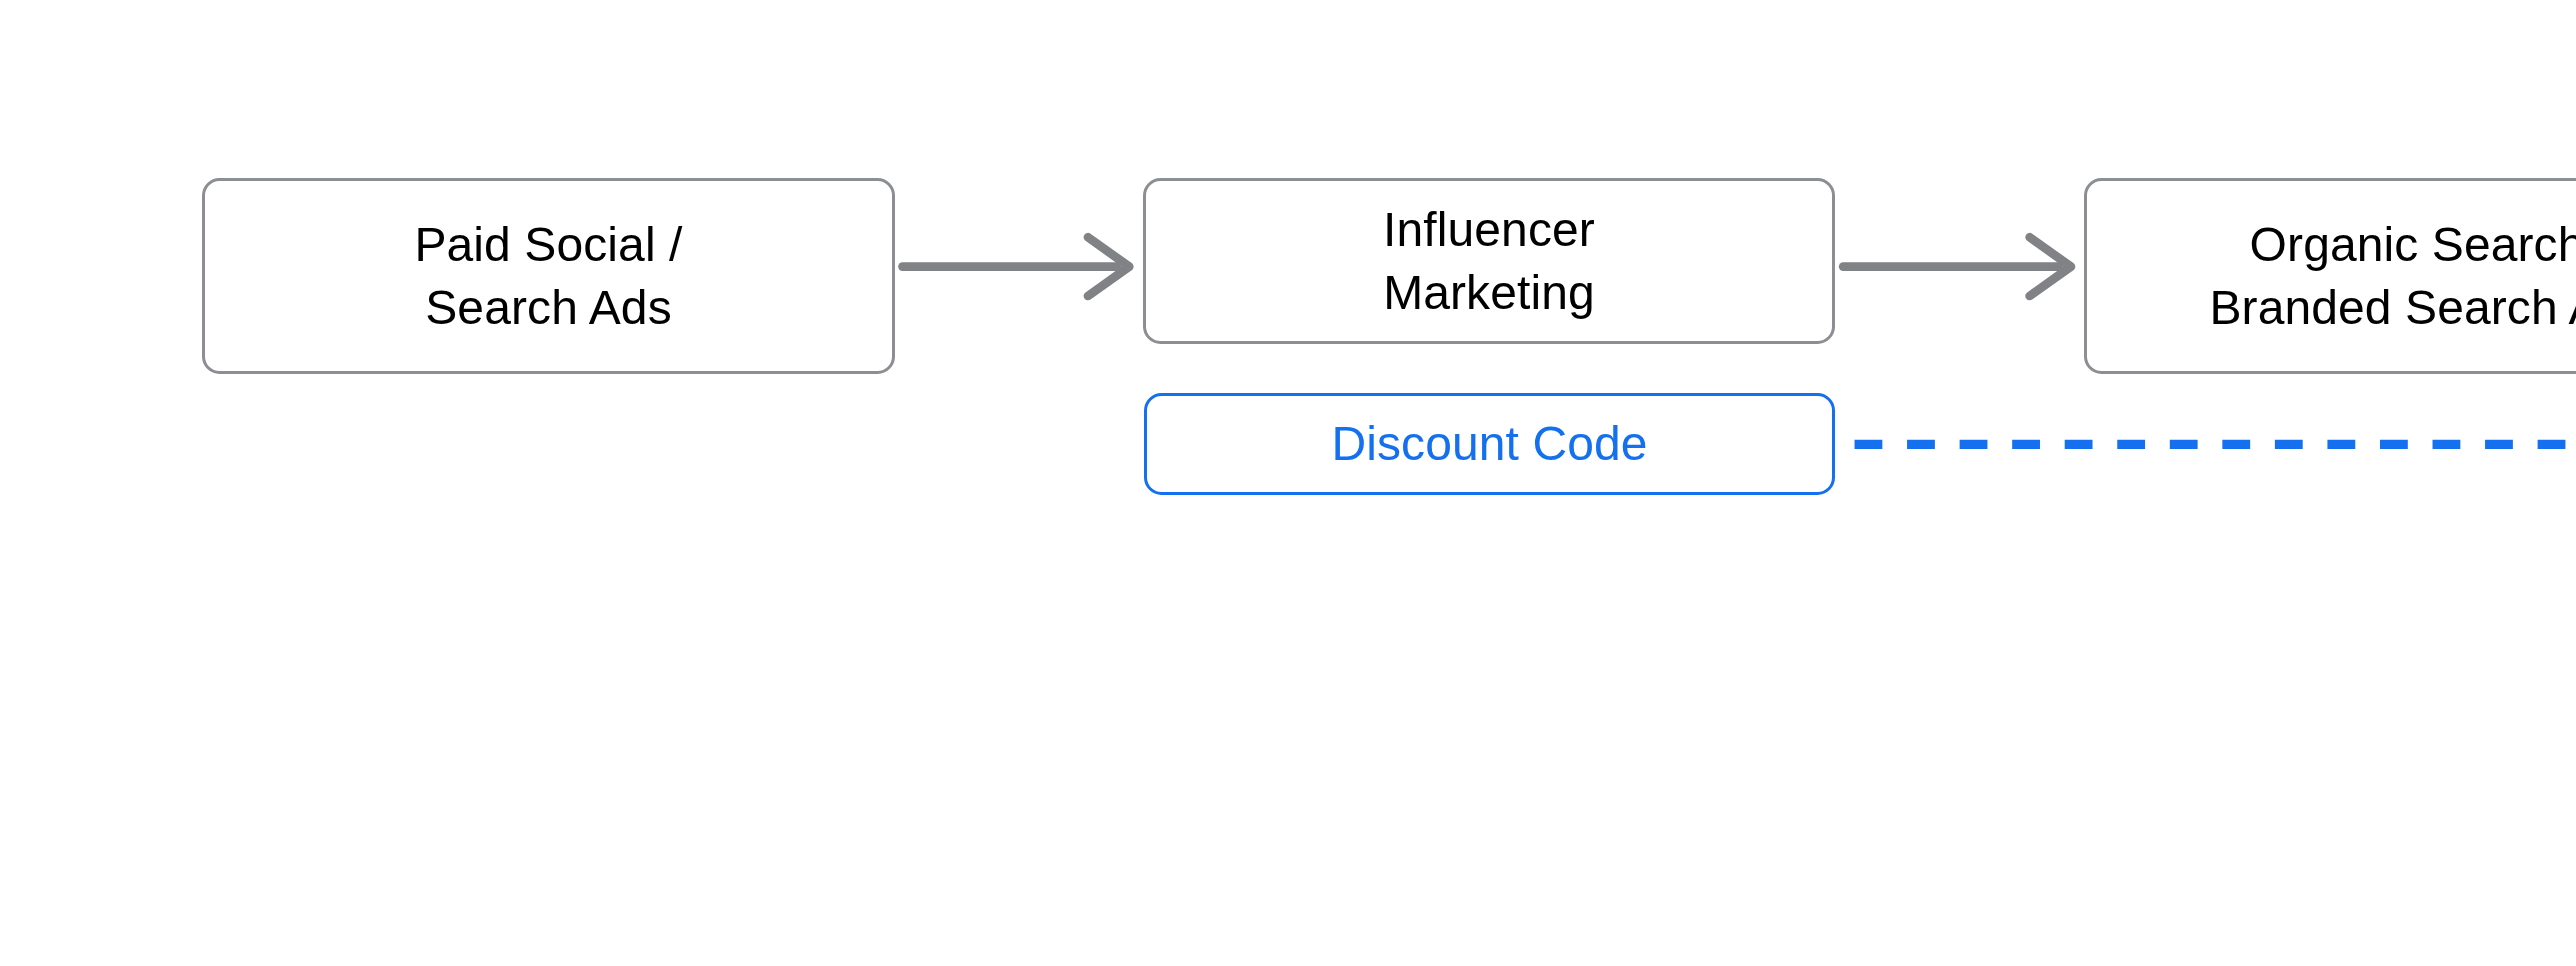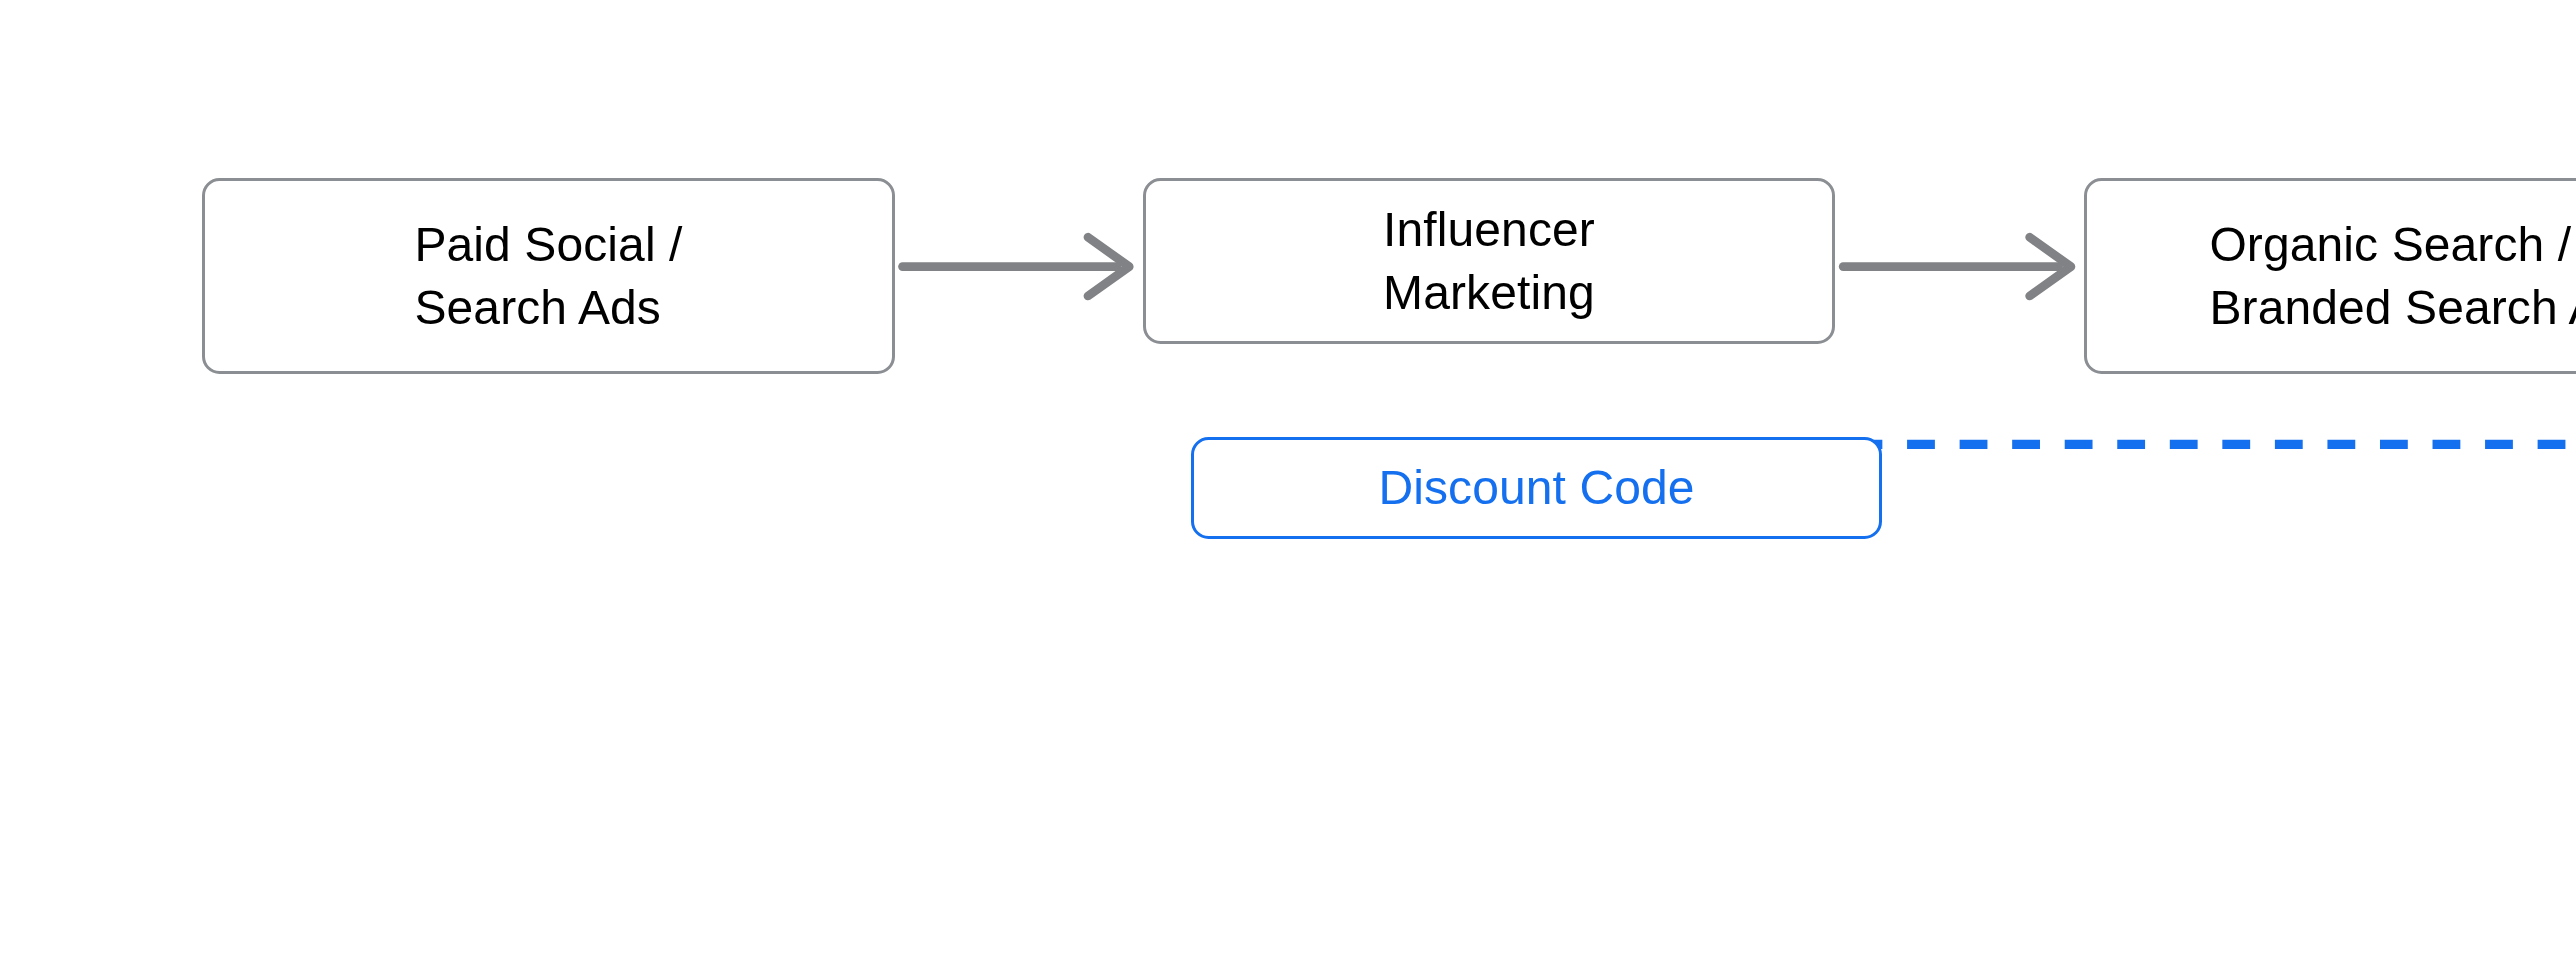--- a/index.html
+++ b/index.html
@@ -16,20 +16,21 @@
     height: 967px;
     background: #ffffff;
     overflow: hidden;
   }
   .node {
     position: absolute;
     box-sizing: border-box;
     display: flex;
     align-items: center;
     justify-content: center;
+    text-align: center;
   }
   .node-plain {
     background: #ffffff;
     border: 3.1px solid #8b8e92;
     border-radius: 17.5px;
   }
   .node-accent {
     background: #ffffff;
     border: 3.1px solid #1570ef;
     border-radius: 17.5px;
@@ -92,18 +93,18 @@
   <div class="node node-plain" style="left:1143px; top:178px; width:692px; height:166px;">
     <span class="node-label">Influencer
 Marketing</span>
   </div>
 
   <div class="node node-plain" style="left:2084px; top:178px; width:693px; height:196px;">
     <span class="node-label">Organic Search /
 Branded Search Ads</span>
   </div>
 
-  <div class="node node-accent" style="left:1191px; top:393px; width:691px; height:102px;margin-top:44px;">
+  <div class="node node-accent" style="left:1144px; top:393px; width:691px; height:102px;">
     <span class="node-label node-label-accent">Discount Code</span>
   </div>
 
 </div>
 
 
 </body></html>

